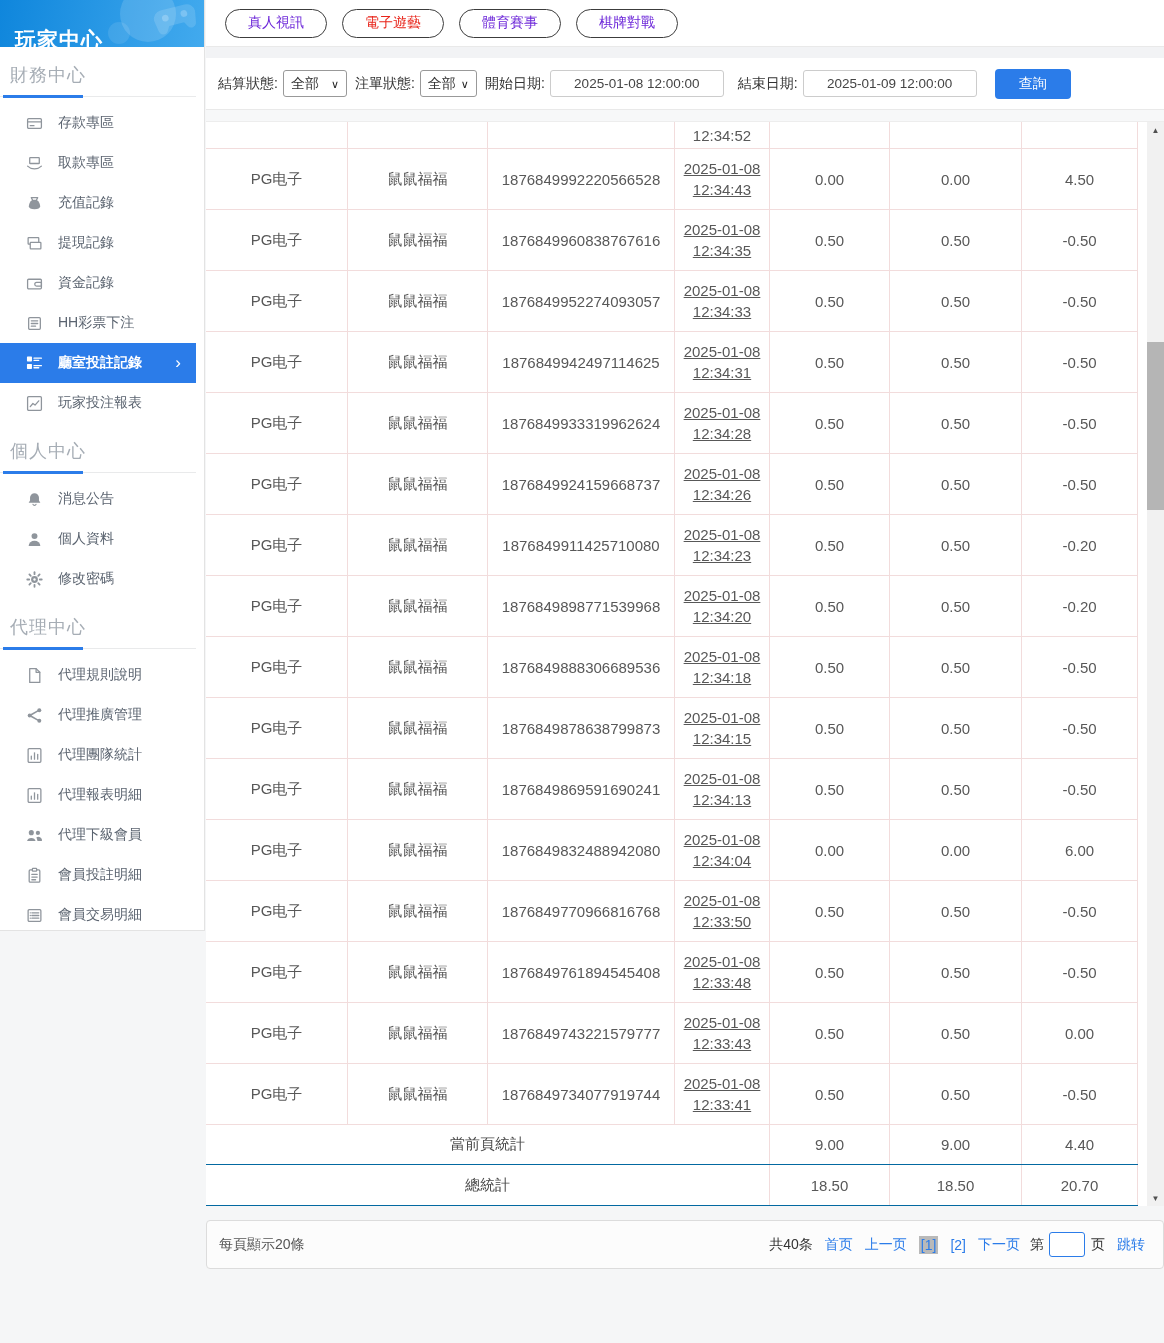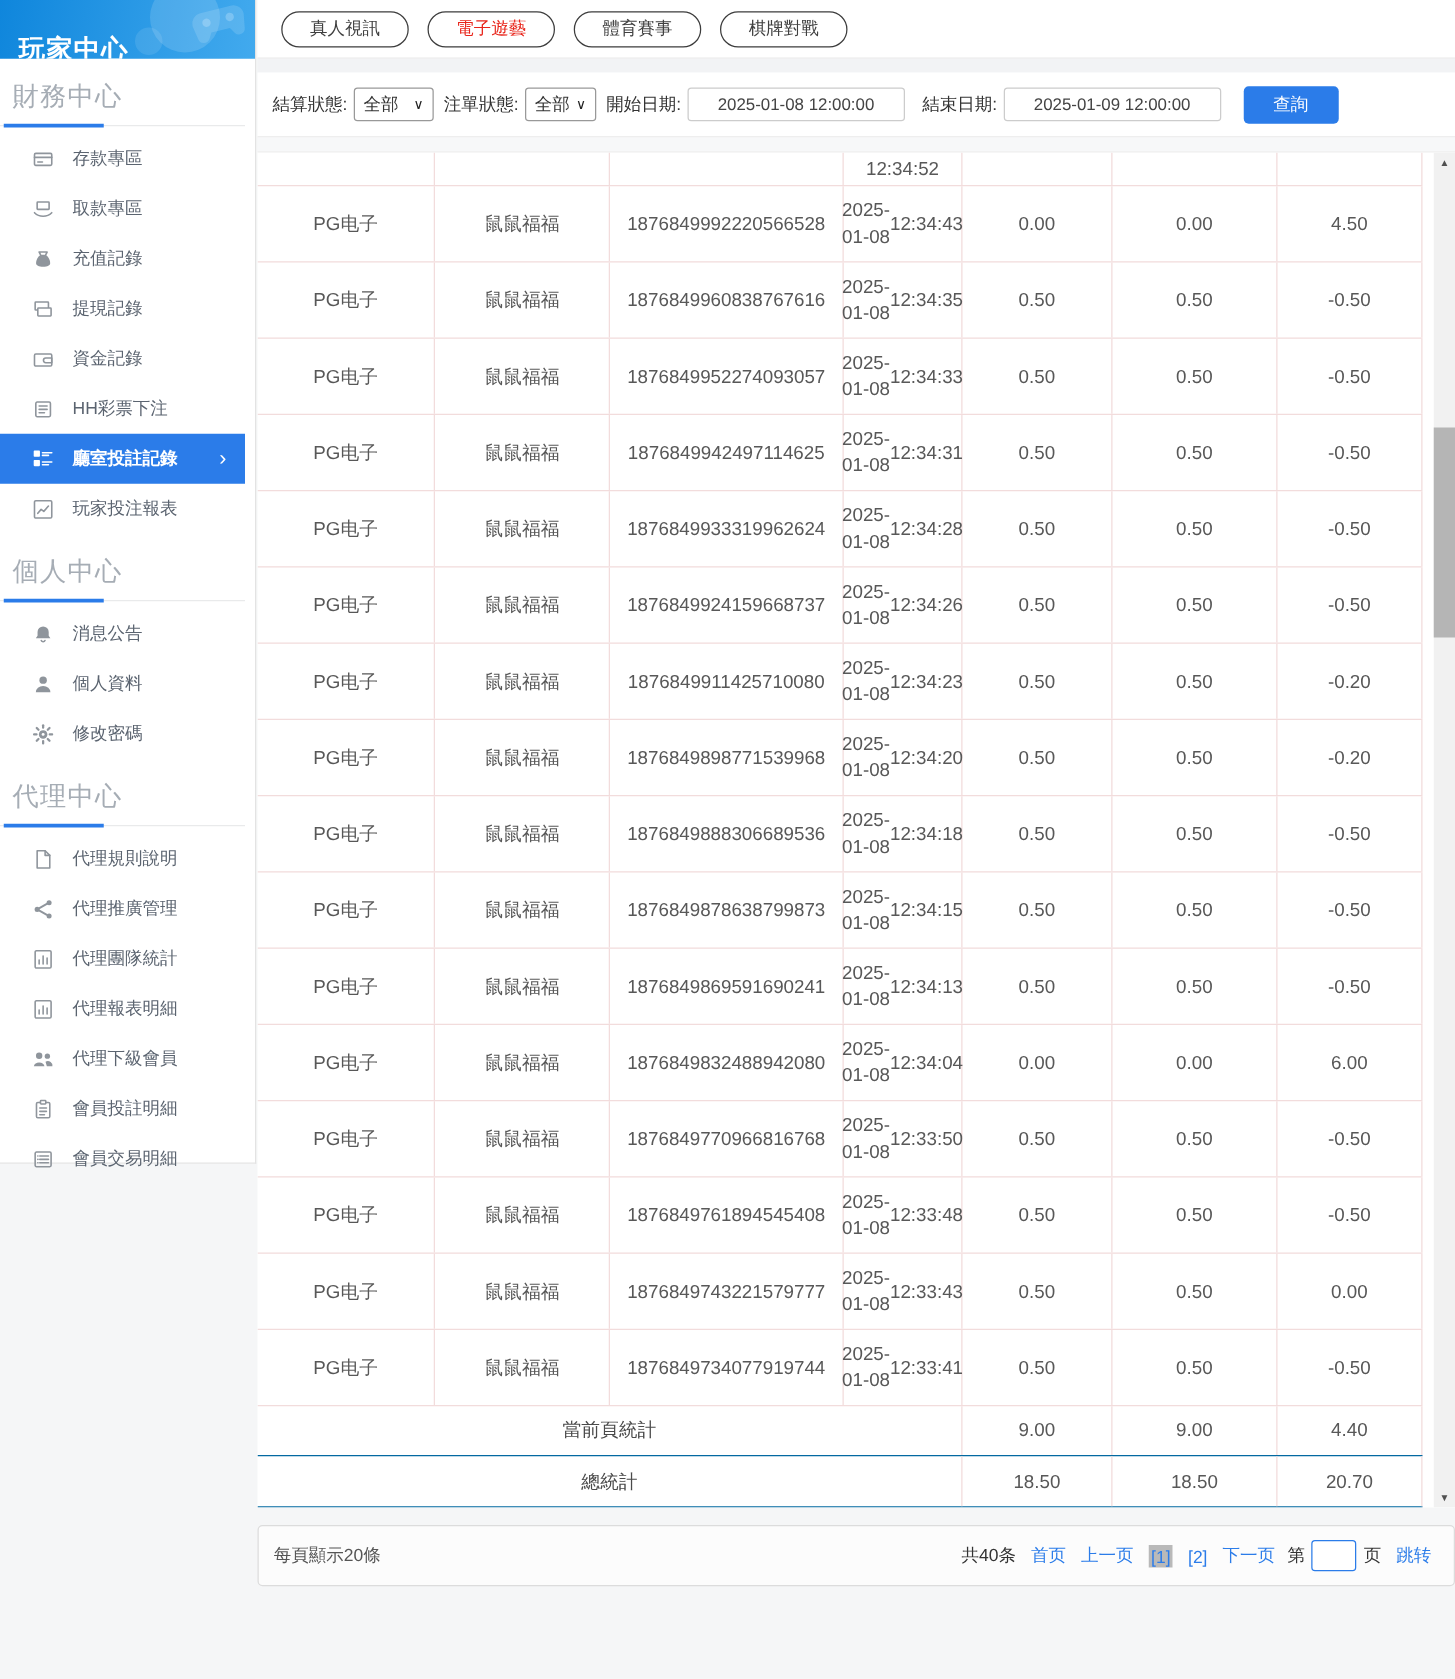--- a/index.html
+++ b/index.html
@@ -13,36 +13,36 @@
   .sidebar-header { height:47px; background:linear-gradient(100deg,#0f86dc,#42aaee);
                     position:relative; overflow:hidden; padding:5px 0 0 15px; color:#fff; }
   .sb-title { font-size:21px; font-weight:bold; letter-spacing:1px; line-height:22px;margin-top:24px; }
   .sb-sub { font-size:8px; letter-spacing:2px; color:rgba(255,255,255,.92); }
   .deco-circle { position:absolute; border-radius:50%; background:rgba(255,255,255,.14); }
   .dc1 { width:56px; height:56px; right:28px; top:-14px; }
   .dc2 { width:22px; height:22px; right:74px; top:22px; background:rgba(255,255,255,.10); }
   .gamepad { position:absolute; right:6px; top:5px; transform:rotate(-14deg); opacity:.55; }
 
   .side-section { padding-top:8px; }
-  .side-heading { font-size:21px; color:#a6adb5; padding:8px 0 9px 10px; letter-spacing:1px; }
+  .side-heading { font-size:18px; color:#a6adb5; padding:8px 0 9px 10px; letter-spacing:1px; }
   .heading-rule { height:1px; background:#e9eaeb; margin:0 8px 6px 0; position:relative; }
   .heading-rule i { position:absolute; left:3px; top:-1px; width:80px; height:3px; background:#2b7ce9; display:block; }
   .side-item { height:40px; width:196px; display:flex; align-items:center; padding-left:25px;
                color:#5b6470; font-size:14px; cursor:pointer; position:relative; }
   .side-item .icn { width:18px; height:18px; color:#8f959c; margin-right:15px; display:flex; align-items:center; justify-content:center; }
   .side-item.active { background:#2b7ce9; color:#fff; font-weight:bold; }
   .side-item.active .icn { color:#fff; }
   .chev { position:absolute; right:15px; color:#fff; font-size:17px; font-weight:normal; line-height:14px; }
 
   
   .main { position:absolute; left:206px; top:0; width:958px; }
   .tabbar { height:47px; background:#fff; border-bottom:1px solid #e9e9e9;
             display:flex; align-items:center; gap:15px; padding-left:19px; }
   .tab-pill { height:29px; padding:0 22px; border:1px solid #3c3c3c; border-radius:15px;
-              background:#fff; font-size:14px; color:#404040; display:flex; align-items:center; cursor:pointer; }
+              background:#fff; font-size:14px; color:#6d28d9; display:flex; align-items:center; cursor:pointer; }
   .tab-pill.active { color:#e8241a; }
   .gap1 { height:11px; background:#f2f3f5; }
   .gap2 { height:11px; background:#f7f8f9; }
 
   .filterbar { height:52px; background:#fff; border-bottom:1px solid #e9e9e9;
                display:flex; align-items:center; padding-left:12px; font-size:14px; color:#333; }
   .flabel { margin-right:5px; white-space:nowrap; }
   .fselect { border:1px solid #999; border-radius:3px; height:27px; display:flex; align-items:center;
              padding:0 7px; margin-right:8px; background:#fff; cursor:pointer; }
   .fselect .sv { margin-right:12px; }
@@ -54,21 +54,21 @@
                border-radius:4px; font-size:14px; margin-left:4px; cursor:pointer; font-family:inherit; }
 
   
   .table-area { position:relative; background:#fff; height:1085px; overflow:hidden; border-top:1px solid #ededed; }
   .btable { width:932px; }
   .trow { display:flex; height:61px; border-bottom:1px solid #f2dcdc; }
   .trow.partial { height:27px; }
   .td { border-right:1px solid #f2dcdc; display:flex; align-items:center; justify-content:center;
         font-size:15px; color:#585858; text-align:center; }
   .c1{width:142px}.c2{width:140px}.c3{width:187px}.c4{width:95px}.c5{width:120px}.c6{width:132px}.c7{width:116px}
-  .date-cell { flex-direction:row; line-height:21px; }
+  .date-cell { flex-direction:column; line-height:21px;text-decoration:underline; }
   .sumrow { display:flex; height:40px; border-bottom:1px solid #0369a1; }
   .sumrow.last { height:41px; }
   .sum-label { width:564px; border-right:1px solid #f2dcdc; display:flex; align-items:center;
                justify-content:center; font-size:15px; color:#4a4a4a; }
 
   .scrollbar { position:absolute; right:0; top:0; width:17px; height:100%; background:#f1f1f1; }
   .sb-arrow { height:16px; display:flex; align-items:center; justify-content:center; color:#505050;
               font-size:8px; cursor:pointer; }
   .sb-arrow.down { position:absolute; bottom:0; left:0; right:0; }
   .sb-thumb { position:absolute; left:0; width:17px; top:220px; height:168px; background:#b5b5b5; cursor:pointer; }

